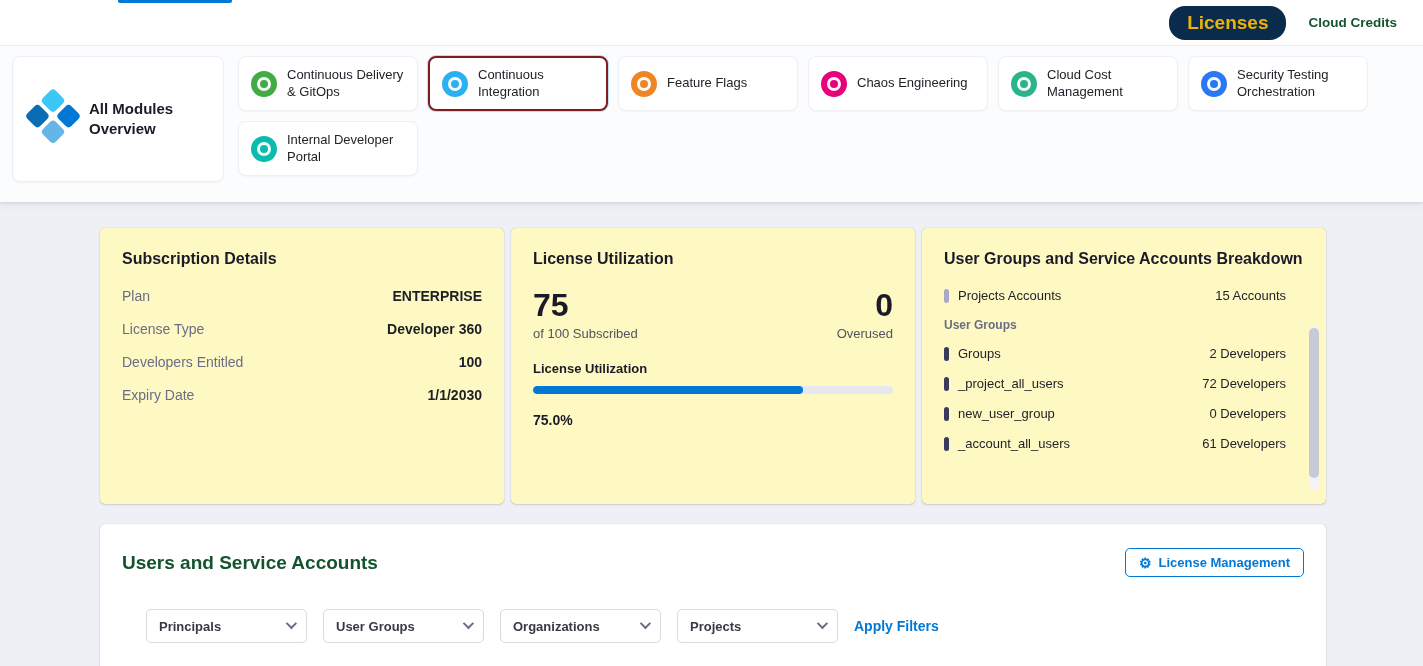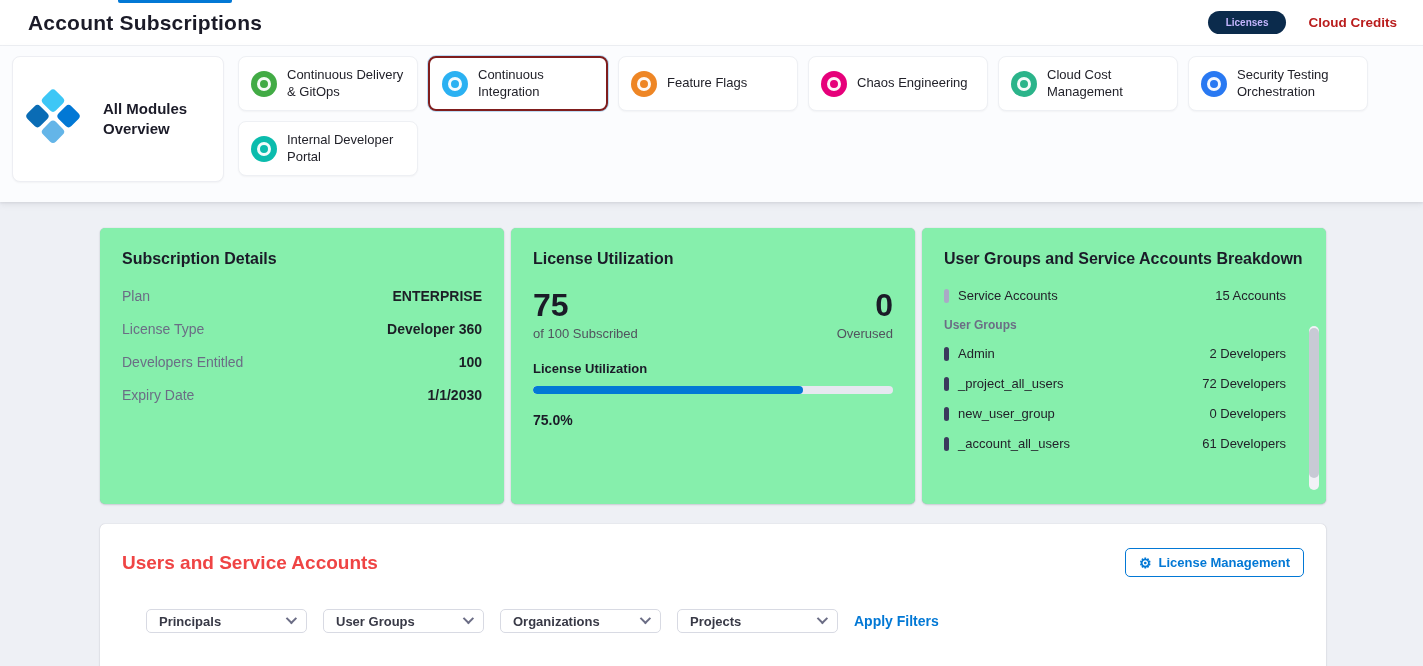--- a/index.html
+++ b/index.html
@@ -4,44 +4,44 @@
 <style>
   * { margin:0; padding:0; box-sizing:border-box; }
   html,body { width:1423px; height:666px; overflow:hidden; }
   body { font-family:"Liberation Sans", sans-serif; background:#eef0f5; color:#1c1c28; position:relative; }
 
   
   .tab-indicator { position:absolute; top:0; left:118px; width:114px; height:3px; border-radius:0 0 2px 2px; }
   .topbar { background:#fff; height:46px; display:flex; align-items:center; padding:0 26px 0 28px; border-bottom:1px solid #eef0f4; }
   .topbar h1 { font-size:21px; font-weight:bold; color:#1b1b28; letter-spacing:.2px; }
   .topbar-right { margin-left:auto; display:flex; align-items:center; gap:22px; }
-  .licenses-pill { border:none; color:#c4b5fd; font-family:inherit; font-size:10px; font-weight:bold; padding:6px 18px; border-radius:16px; cursor:pointer;text-align:right; }
-  .cloud-credits { color:#b91c1c; font-size:13.5px; font-weight:bold; text-decoration:none; cursor:pointer; }
+  .licenses-pill { border:none; color:#eab308; font-family:inherit; font-size:19px; font-weight:bold; padding:6px 18px; border-radius:16px; cursor:pointer;text-align:right; }
+  .cloud-credits { color:#14532d; font-size:13.5px; font-weight:bold; text-decoration:none; cursor:pointer; }
 
   
   .modules-strip { background:#fbfcfe; padding:10px 12px 20px 12px; display:flex; gap:14px; box-shadow:0 1px 2px rgba(40,41,61,.08), 0 3px 6px rgba(96,97,112,.10); position:relative; }
-  .overview-card { width:212px; min-height:126px; background:#fff; border:1px solid #edeef3; border-radius:8px; box-shadow:0 1px 2px rgba(0,0,0,.04); display:flex; align-items:center; gap:28px; padding:0 16px; cursor:pointer; }
+  .overview-card { width:212px; min-height:126px; background:#fff; border:1px solid #edeef3; border-radius:8px; box-shadow:0 1px 2px rgba(0,0,0,.04); display:flex; align-items:center; gap:14px; padding:0 16px; cursor:pointer; }
   .overview-logo { width:44px; height:44px; transform:rotate(45deg); display:grid; grid-template-columns:18px 18px; grid-template-rows:18px 18px; gap:4px; flex-shrink:0; margin-left:2px; }
   .overview-logo span { border-radius:4px; }
   .overview-logo .d1 { background:#3dc7f6; }
   .overview-logo .d2 { background:#0278d5; }
   .overview-logo .d3 { background:#0a6cb5; }
   .overview-logo .d4 { background:#64b5e8; }
   .overview-label { font-size:15px; font-weight:bold; color:#1b1b28; line-height:1.35; width:92px; }
   .module-cards { display:flex; flex-wrap:wrap; gap:10px 10px; width:1150px; align-content:flex-start; }
   .module-card { width:180px; height:55px; background:#fff; border:1px solid #eef0f4; border-radius:8px; box-shadow:0 1px 2px rgba(0,0,0,.04); display:flex; align-items:center; gap:10px; padding:0 12px; cursor:pointer; }
   .module-card.selected { border:2px solid #7f1d1d; box-shadow:0 0 0 1px rgba(2,120,213,.25); }
   .module-icon { width:26px; height:26px; border-radius:50%; flex-shrink:0; position:relative; }
   .module-icon::after { content:''; position:absolute; inset:6px; border:3px solid rgba(255,255,255,.95); border-radius:50%; }
   .module-label { font-size:13px; color:#22222a; line-height:1.3; }
 
   
   .content { padding:26px 97px 0 100px; }
   .cards-row { display:flex; gap:7px; }
-  .card { background:#86efac; border-radius:5px; box-shadow:0 0 1px rgba(40,41,61,.25), 0 1px 2px rgba(96,97,112,.22); flex:1; padding:22px 22px; height:276px; position:relative; }
+  .card { background:#fef9c3; border-radius:5px; box-shadow:0 0 1px rgba(40,41,61,.25), 0 1px 2px rgba(96,97,112,.22); flex:1; padding:22px 22px; height:276px; position:relative; }
   .card h3 { font-size:16px; font-weight:bold; color:#1b1b28; margin-bottom:20px; }
 
   
   .sub-row { display:flex; justify-content:space-between; align-items:center; margin-bottom:17px;text-align:center; }
   .sub-row .lbl { font-size:14px; color:#6b6d85; }
   .sub-row .val { font-size:14px; font-weight:bold; color:#1c1f26; }
 
   
   .usage-row { display:flex; justify-content:space-between; align-items:flex-start; }
   .usage-big { font-size:32px; font-weight:bold; color:#1b1b28; line-height:1.1; }
@@ -57,35 +57,34 @@
   .bar-icon { width:5px; height:14px; border-radius:2.5px; flex-shrink:0; }
   .bd-row .name { font-size:13px; color:#22222a; flex:1; }
   .bd-row .count { font-size:13px; color:#22222a; }
   .bd-heading { font-size:12px; font-weight:bold; color:#6b6d85; margin:6px 0 14px; }
   .bd-scrollbar { position:absolute; right:7px; top:98px; width:10px; height:164px; background:#f2f2f7; border-radius:5px; }
   .bd-thumb { position:absolute; left:0; top:2px; width:10px; height:150px; background:#c8cad5; border-radius:5px; cursor:grab; }
 
   
   .users-card { margin-top:20px; background:#fff; border-radius:5px; box-shadow:0 0 1px rgba(40,41,61,.25), 0 1px 2px rgba(96,97,112,.22); padding:24px 22px; height:240px; }
   .users-header { display:flex; align-items:center; justify-content:space-between; }
-  .users-header h2 { font-size:19px; font-weight:bold; color:#ef4444; }
+  .users-header h2 { font-size:19px; font-weight:bold; color:#14532d; }
   .lm-button { display:flex; align-items:center; gap:7px; background:#fff; border:1px solid #0278d5; color:#0278d5; border-radius:5px; padding:6px 13px; font-family:inherit; font-size:13px; font-weight:bold; cursor:pointer; }
   .gear { font-size:14px; line-height:1; }
   .filters-row { margin:32px 0 0 24px; display:flex; align-items:center; gap:16px; }
-  .dropdown { width:161px; height:24px; background:#fff; border:1px solid #d8dae3; border-radius:5px; display:flex; align-items:center; justify-content:space-between; padding:0 12px; font-size:13px; font-weight:bold; color:#383946; cursor:pointer; }
+  .dropdown { width:161px; height:34px; background:#fff; border:1px solid #d8dae3; border-radius:5px; display:flex; align-items:center; justify-content:space-between; padding:0 12px; font-size:13px; font-weight:bold; color:#383946; cursor:pointer; }
   .chev { width:8px; height:8px; border-right:2px solid #6b6d85; border-bottom:2px solid #6b6d85; transform:rotate(45deg) translateY(-2px); margin-top:-3px; }
   .apply-filters { color:#0278d5; font-size:14px; font-weight:bold; text-decoration:none; cursor:pointer; }
 </style>
 </head>
 <body>
 
 <div class="tab-indicator" style="background: rgb(2, 120, 213);"></div>
 
 <header class="topbar">
-  <h1>Account Subscriptions</h1>
   <div class="topbar-right">
     <button class="licenses-pill" style="background: rgb(11, 43, 76);">Licenses</button>
     <a class="cloud-credits">Cloud Credits</a>
   </div>
 </header>
 
 <section class="modules-strip">
   <div class="overview-card">
     <div class="overview-logo">
       <span class="d1"></span>
@@ -167,27 +166,27 @@
       <div class="progress-track">
         <div class="progress-fill" style="background: rgb(2, 120, 213); width: 75%;"></div>
       </div>
       <div class="percent">75.0%</div>
     </div>
 
     <div class="card">
       <h3>User Groups and Service Accounts Breakdown</h3>
       <div class="bd-row">
         <span class="bar-icon" style="background: rgb(169, 170, 198);"></span>
-        <span class="name">Service Accounts</span>
+        <span class="name">Projects Accounts</span>
         <span class="count">15 Accounts</span>
       </div>
       <div class="bd-heading">User Groups</div>
       <div class="bd-row">
         <span class="bar-icon" style="background: rgb(58, 58, 92);"></span>
-        <span class="name">Admin</span>
+        <span class="name">Groups</span>
         <span class="count">2 Developers</span>
       </div>
       <div class="bd-row">
         <span class="bar-icon" style="background: rgb(58, 58, 92);"></span>
         <span class="name">_project_all_users</span>
         <span class="count">72 Developers</span>
       </div>
       <div class="bd-row">
         <span class="bar-icon" style="background: rgb(58, 58, 92);"></span>
         <span class="name">new_user_group</span>

